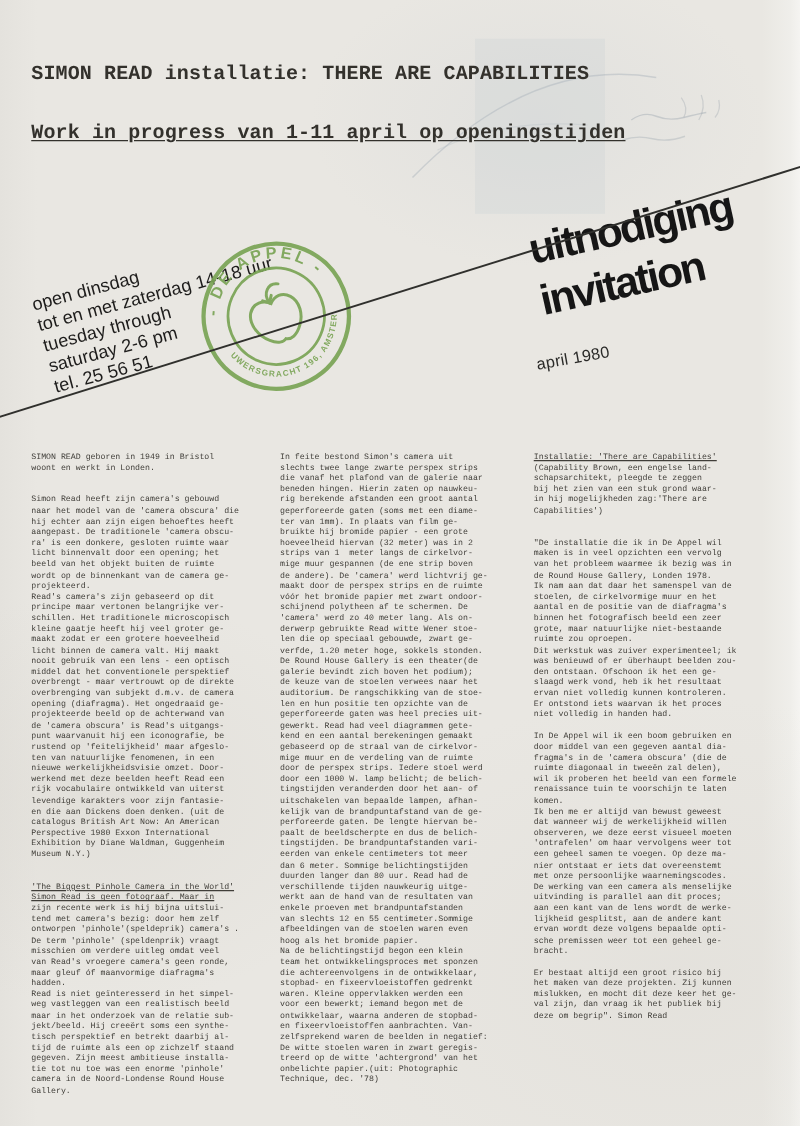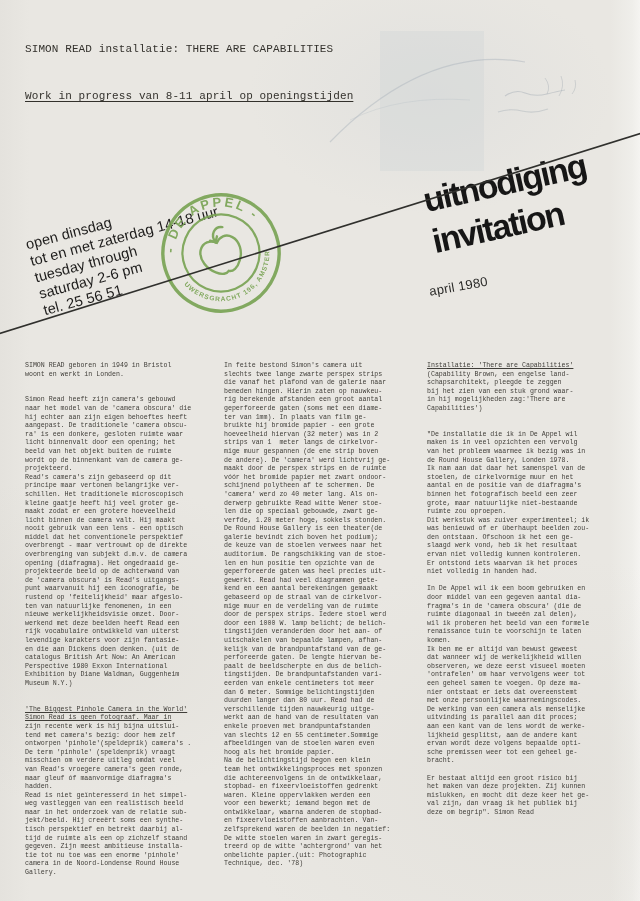--- a/index.html
+++ b/index.html
@@ -9,24 +9,24 @@
       radial-gradient(ellipse 260px 170px at 430px 95px, rgba(196,202,209,0.22), transparent 70%),
       radial-gradient(ellipse 300px 220px at 80px 640px, rgba(214,211,204,0.35), transparent 75%),
       radial-gradient(ellipse 420px 300px at 540px 780px, rgba(216,213,207,0.30), transparent 75%),
       linear-gradient(90deg, #e4e2dd 0px, #e9e7e2 30px, #e9e7e2 610px, #efeeea 632px, #f5f4f1 640px),
       #e9e7e2;
     font-family:"Liberation Sans", sans-serif;
     color:#2f2e2a;
   }
   
   .header{
-    position:absolute;left:25px;top:11px;
+    position:absolute;left:25px;top:21px;
     font-family:"Liberation Mono","DejaVu Sans Mono",monospace;
-    font-size:11px;line-height:15.6px;letter-spacing:.1px;
-    color:#33312c;white-space:pre;
+    font-size:16px;line-height:15.6px;letter-spacing:.1px;
+    color:#33312c;white-space:pre;font-weight:bold;
   }
   .header .hline{display:block;}
   .header .ul{text-decoration:underline;text-underline-offset:2px;}
   
   .schedule{
     position:absolute;left:24px;top:237px;
     transform:rotate(-15deg);transform-origin:0 0;
     font-size:14.5px;line-height:17px;color:#1d1c1b;letter-spacing:.1px;
     white-space:nowrap;
   }
@@ -68,21 +68,21 @@
     <rect x="380" y="31" width="104" height="140" fill="#c9cfd5" opacity="0.30"></rect>
     <path d="M 330 142 Q 425 45 525 62" stroke="#a9b2ba" stroke-width="1.2" fill="none" opacity="0.45"></path>
     <path d="M 505 96 q 10 -7 20 -3 t 22 1 t 18 -4" stroke="#99a3ac" stroke-width="1.1" fill="none" opacity="0.40"></path>
     <path d="M 498 112 q 12 -4 24 -1 t 26 -2" stroke="#99a3ac" stroke-width="1.1" fill="none" opacity="0.35"></path>
     <path d="M 545 78 q 6 8 2 16 m 14 -18 q 4 10 -2 20 m 16 -16 q 2 8 -3 14" stroke="#9aa4ad" stroke-width="1" fill="none" opacity="0.35"></path>
     <path d="M 350 120 Q 400 95 470 100" stroke="#b4bcc3" stroke-width="1" fill="none" opacity="0.30"></path>
   </svg>
 
   <div class="header">
     <span class="hline">SIMON READ installatie: THERE ARE CAPABILITIES</span>
-    <span class="hline ul">Work in progress van 8-11 april op openingstijden</span>
+    <span class="hline ul">Work in progress van 1-11 april op openingstijden</span>
   </div>
 
   <div class="schedule">
     <div>open dinsdag</div>
     <div>tot en met zaterdag 14-18 uur</div>
     <div>tuesday through</div>
     <div>saturday 2-6 pm</div>
     <div>tel. 25 56 51</div>
   </div>
 

